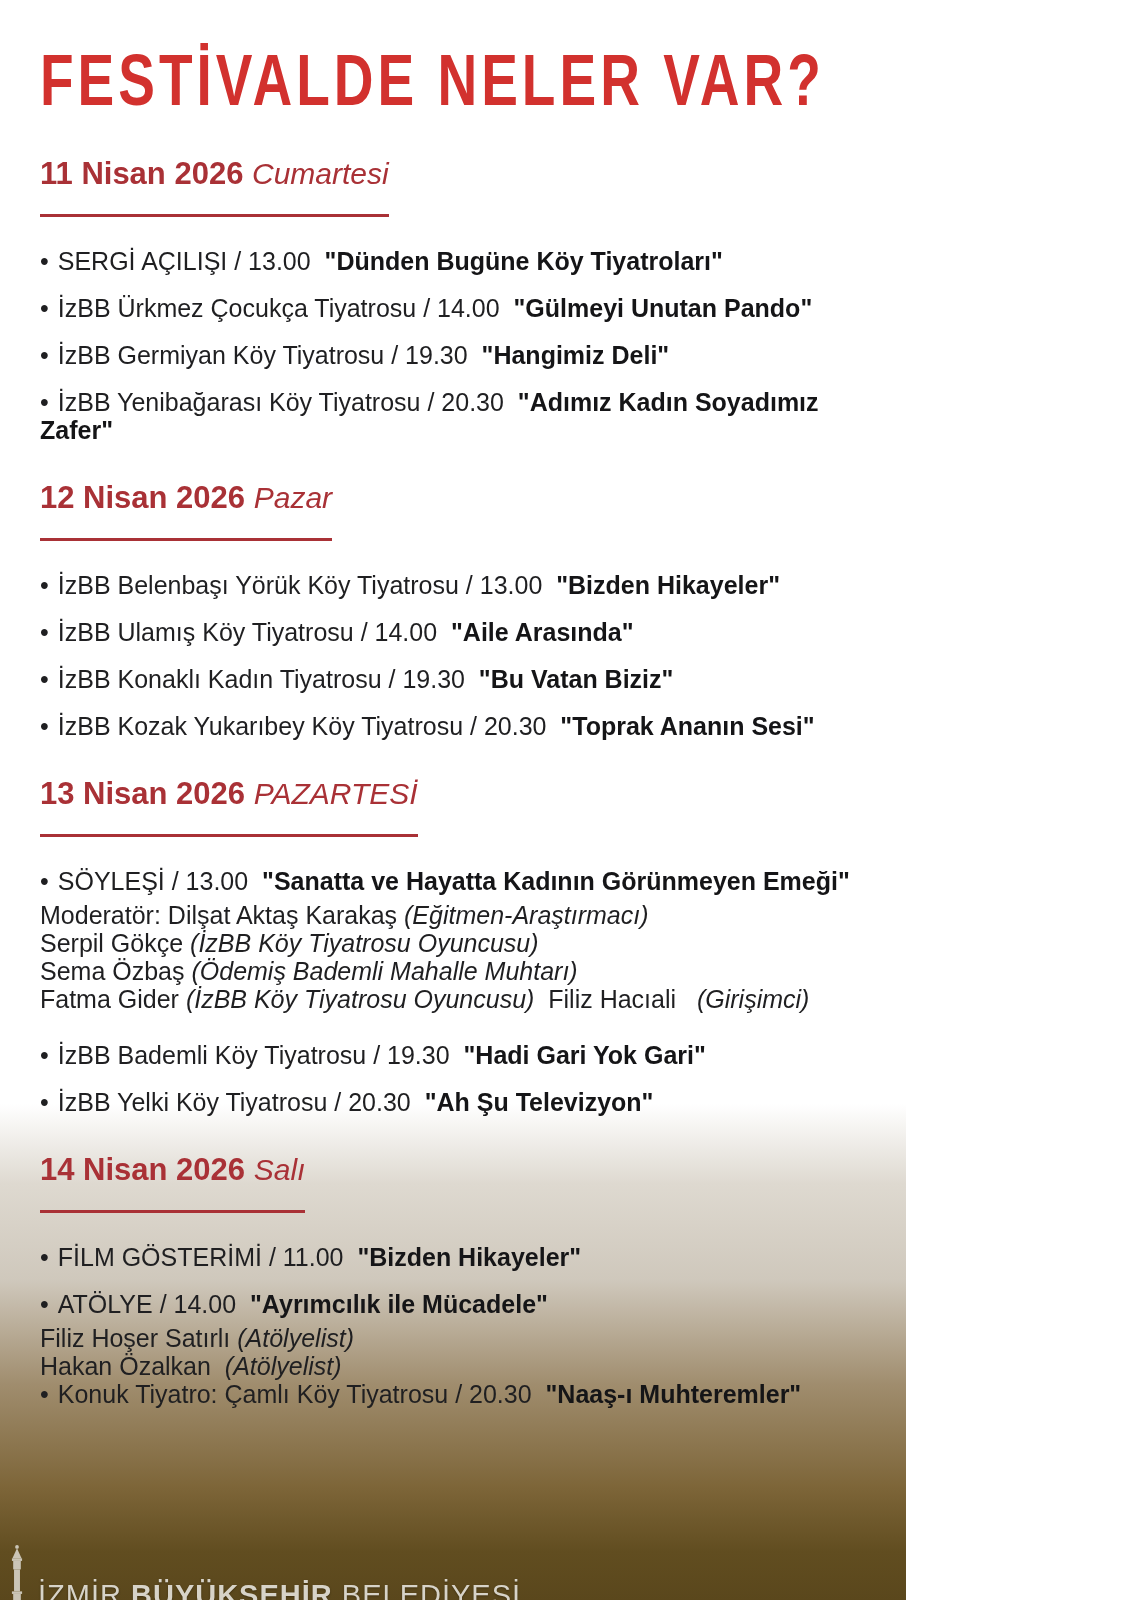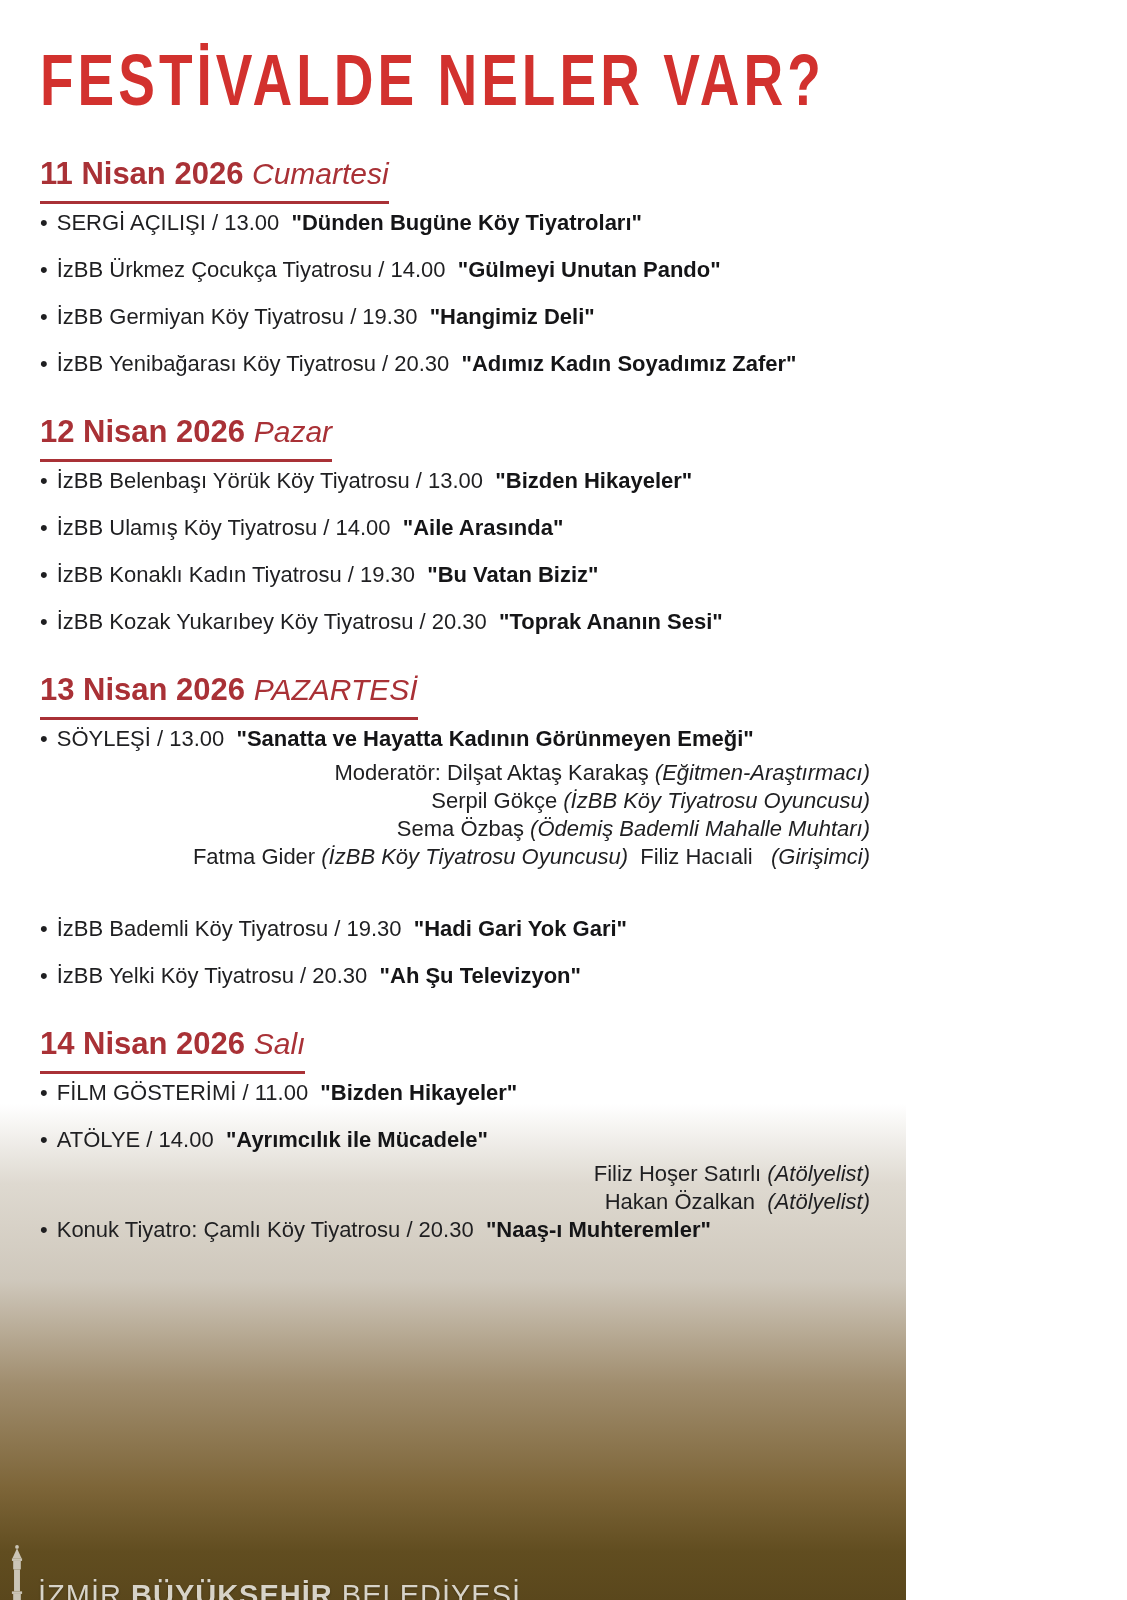--- a/index.html
+++ b/index.html
@@ -36,40 +36,40 @@
     line-height:58px;
     color:var(--title-red);
     transform:scaleY(1.32);
     transform-origin:left top;
     white-space:nowrap;
   }
   .section{display:flow-root;margin-top:16px;}
   .section:first-of-type{margin-top:0;}
   .section-heading{
     display:inline-block;
-    margin:0 0 5px 0;
-    padding-bottom:8px;
+    margin:0 0 30px 0;
+    padding-bottom:21px;
     border-bottom:3px solid var(--heading-red);
     color:var(--heading-red);
     font-size:31px;
     line-height:38px;
     font-weight:800;
     white-space:pre-wrap;
   }
   .section-heading .day{font-style:italic;font-weight:500;font-size:30px;}
   .line{
     margin:0 0 19px 0;
-    font-size:22px;
+    font-size:25px;
     line-height:28px;
     color:var(--ink);
     white-space:pre-wrap;
   }
   .line.attached{margin-bottom:6px;}
-  .line.person{margin-bottom:0;text-align:right;}
-  .line.gap-l{margin-bottom:44px;}
+  .line.person{margin-bottom:0;}
+  .line.gap-l{margin-bottom:28px;}
   .line.gap-m{}
   .bullet{margin-right:9px;}
   .seg{font-weight:400;}
   .seg.b{font-weight:700;color:#151517;}
   .seg.i{font-style:italic;}
   
   .footer{position:absolute;left:0;right:0;bottom:0;height:200px;}
   .tower{display:block;}
   .watermark{
     position:absolute;left:2px;bottom:-10px;

